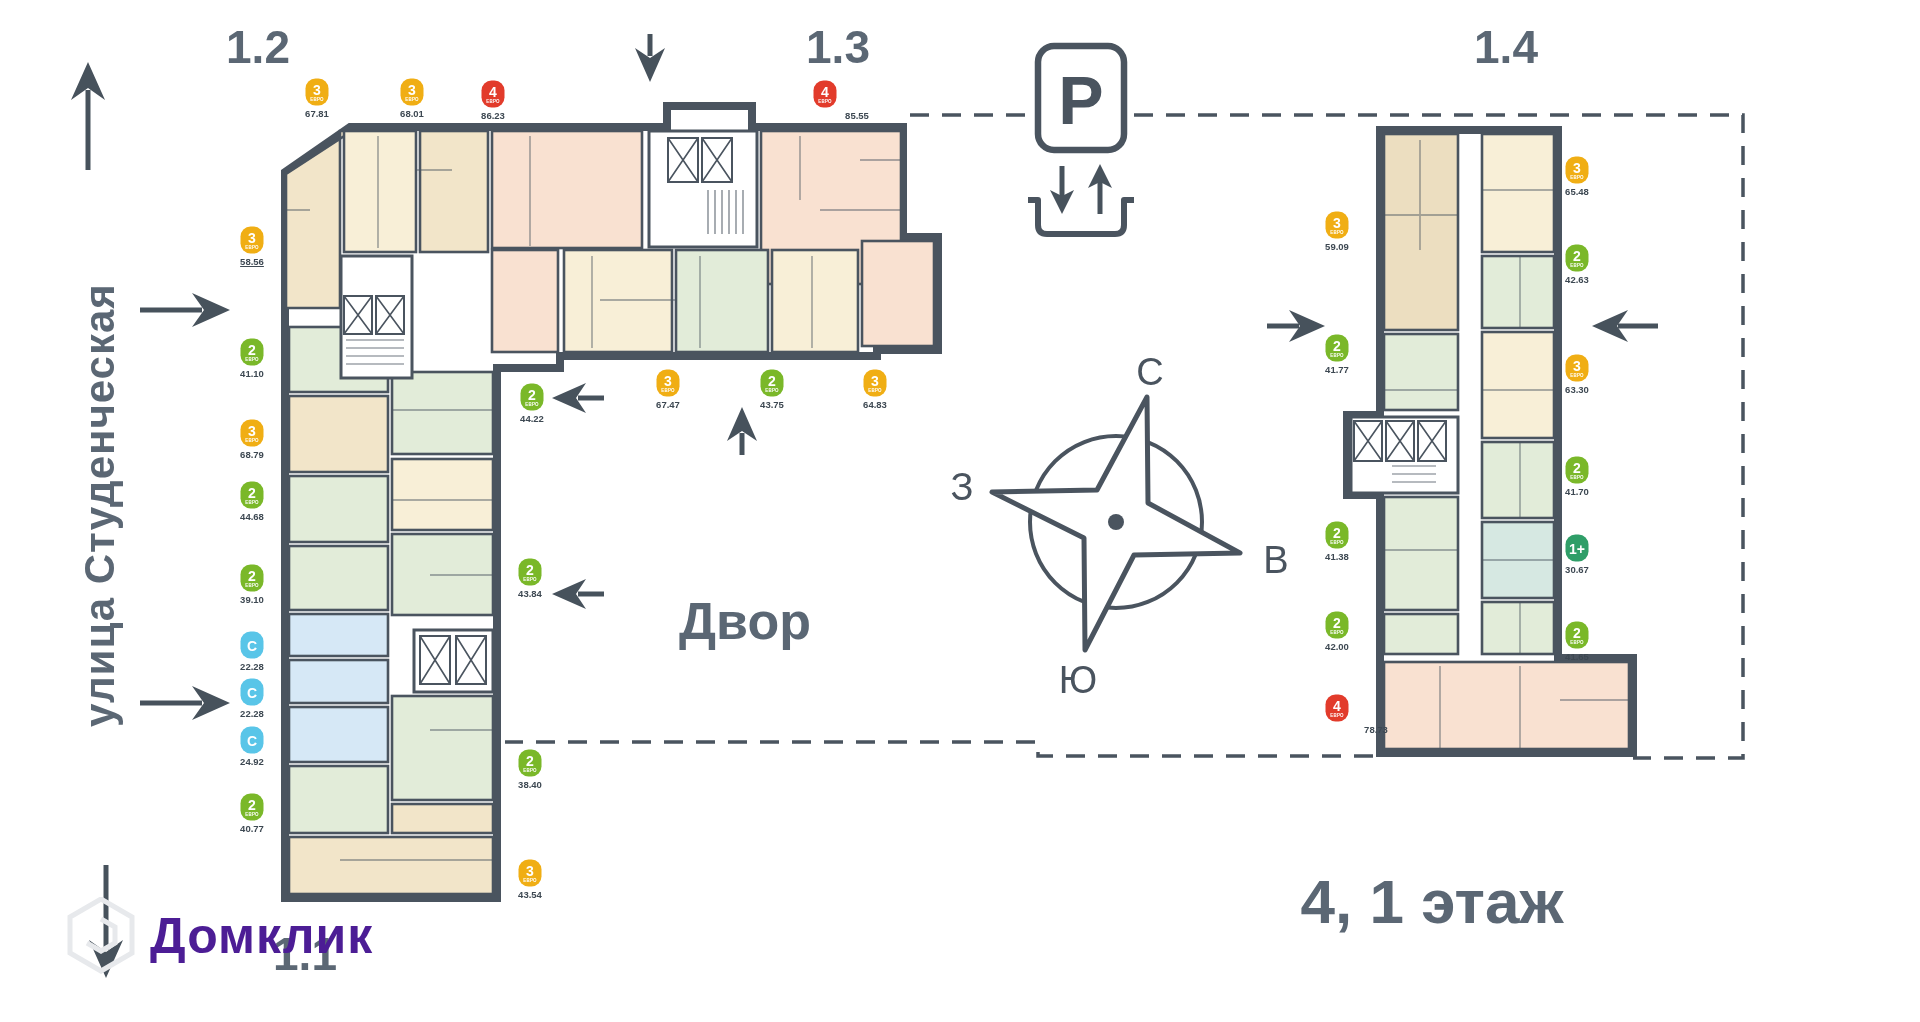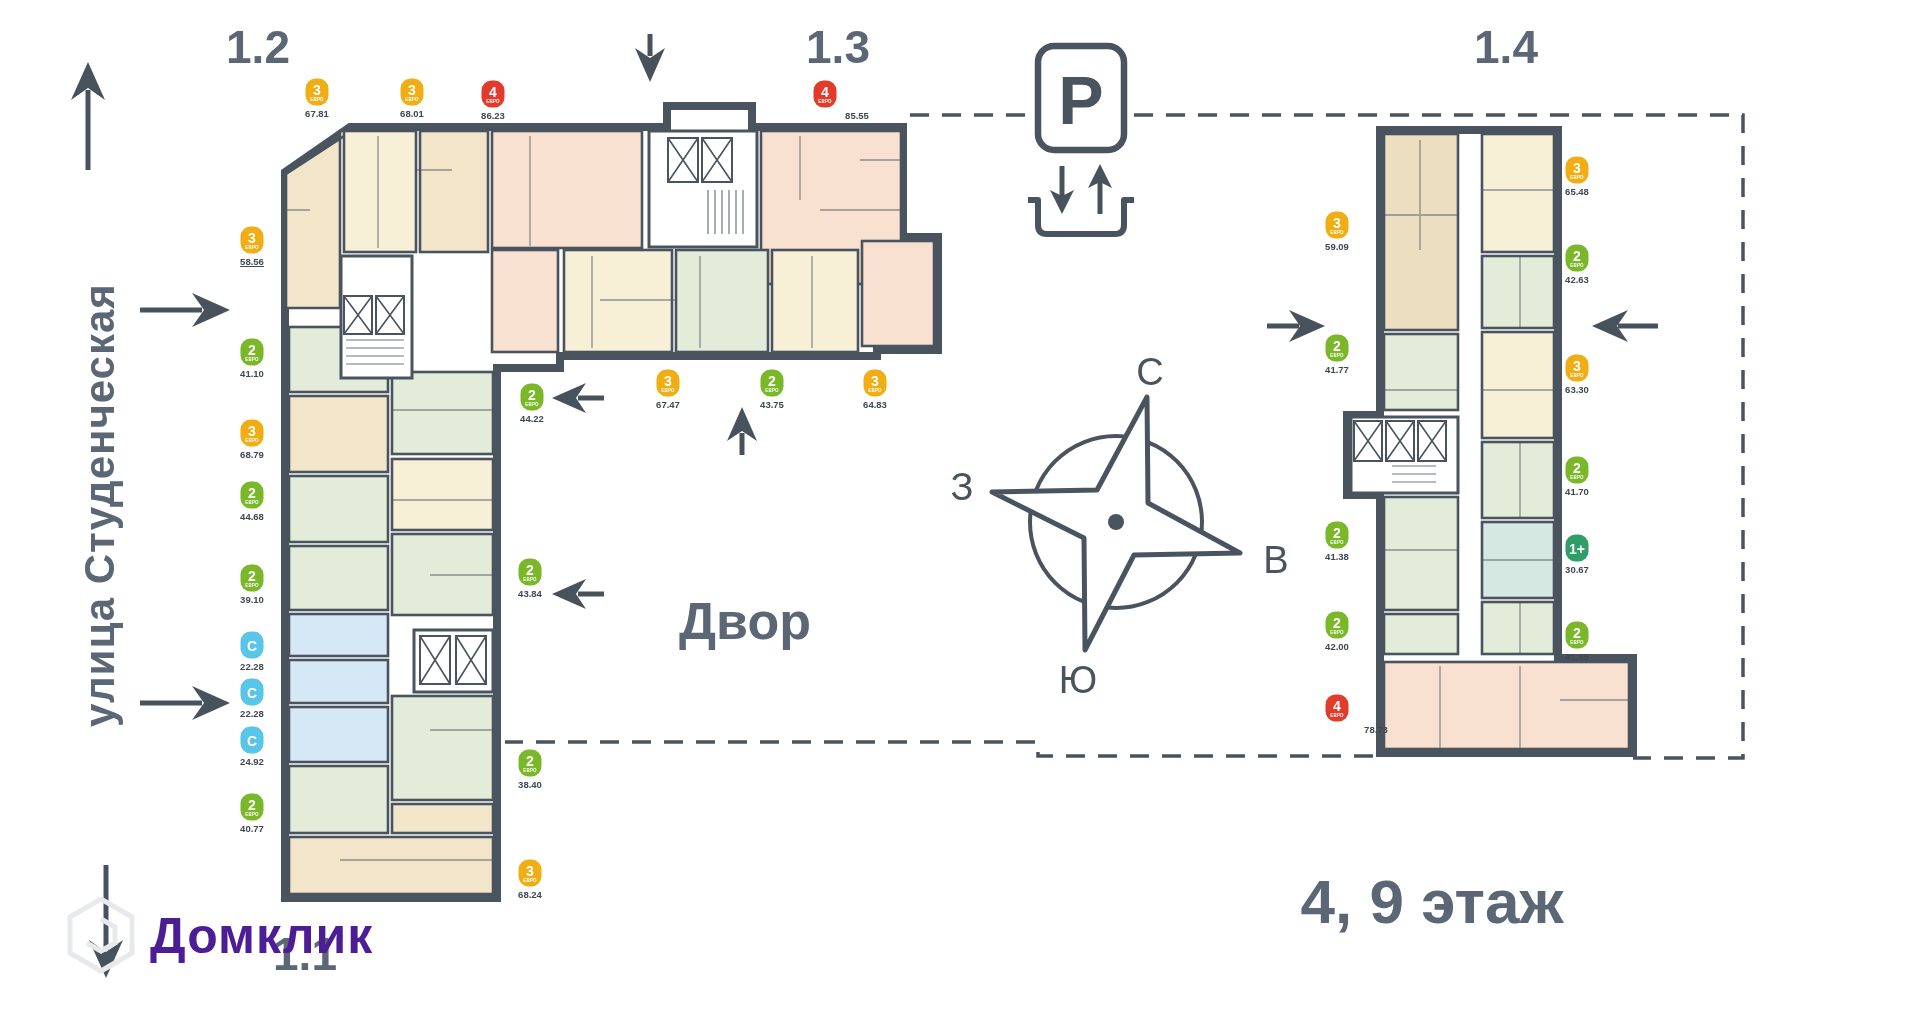--- a/index.html
+++ b/index.html
@@ -211,21 +211,21 @@
       </g>
     </g>
   </svg>
 
   <div class="label section-title" style="left:258px;top:47px;">1.2</div>
   <div class="label section-title" style="left:838px;top:47px;">1.3</div>
   <div class="label section-title" style="left:1506px;top:47px;">1.4</div>
   <div class="label section-title" style="left:305px;top:954px;">1.1</div>
   <div class="street-label">улица Студенческая</div>
   <div class="label courtyard-label" style="left:745px;top:581px;margin-top:40px;">Двор</div>
-  <div class="label floor-label" style="left:1432px;top:901px;">4, 9 этаж</div>
+  <div class="label floor-label" style="left:1432px;top:901px;">4, 1 этаж</div>
 
   <div class="watermark">
     <svg width="78" height="78" viewBox="0 0 78 78">
       <polygon points="39,2 70,20 70,56 39,74 8,56 8,20" fill="none" stroke="#e7e9ec" stroke-width="5"></polygon>
       <path d="M39,22 L53,30 V46 L39,54 L25,46" fill="none" stroke="#e7e9ec" stroke-width="5"></path>
     </svg>
     <span class="watermark-text">Домклик</span>
   </div>
 
   <div>
@@ -303,21 +303,21 @@
       <div class="badge-area" style="left: 530px; top: 588px;">43.84</div>
       <div class="badge-pill" style="left: 530px; top: 763px; background: rgb(122, 184, 41);">
         <div class="badge-num">2</div>
         <div class="badge-sub">ЕВРО</div>
       </div>
       <div class="badge-area" style="left: 530px; top: 779px;">38.40</div>
       <div class="badge-pill" style="left: 530px; top: 873px; background: rgb(240, 174, 20);">
         <div class="badge-num">3</div>
         <div class="badge-sub">ЕВРО</div>
       </div>
-      <div class="badge-area" style="left: 530px; top: 889px;">68.24</div>
+      <div class="badge-area" style="left: 530px; top: 889px;">43.54</div>
       <div class="badge-pill" style="left: 668px; top: 383px; background: rgb(240, 174, 20);">
         <div class="badge-num">3</div>
         <div class="badge-sub">ЕВРО</div>
       </div>
       <div class="badge-area" style="left: 668px; top: 399px;">67.47</div>
       <div class="badge-pill" style="left: 772px; top: 383px; background: rgb(122, 184, 41);">
         <div class="badge-num">2</div>
         <div class="badge-sub">ЕВРО</div>
       </div>
       <div class="badge-area" style="left: 772px; top: 399px;">43.75</div>

